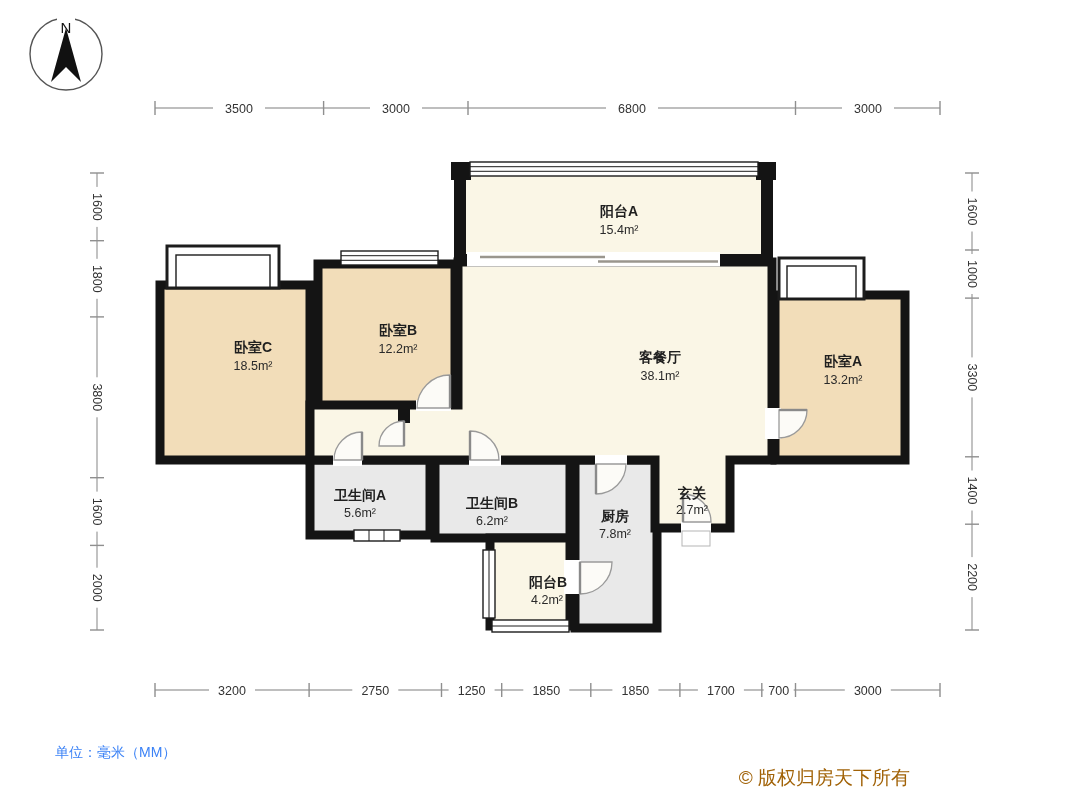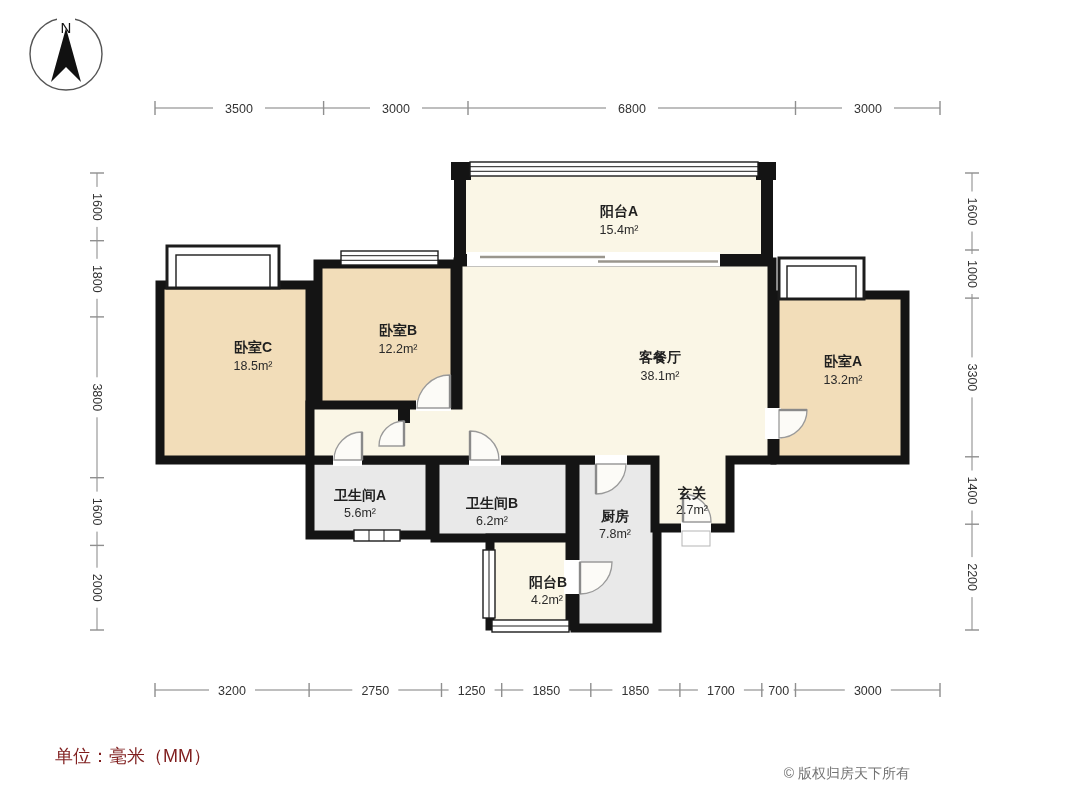--- a/index.html
+++ b/index.html
@@ -23,22 +23,22 @@
   .leaf{stroke:#8a8a8a;stroke-width:2.4;}
   .dimline{stroke:#a8a8a8;stroke-width:1.4;}
   .tick{stroke:#8f8f8f;stroke-width:1.4;}
   .labelbg{fill:#ffffff;}
   text{fill:#222;}
   .room-name{font-size:14px;font-weight:700;fill:#1f1f1f;text-anchor:middle;}
   .room-area{font-size:12.5px;fill:#2a2a2a;text-anchor:middle;}
   .dim-label{font-size:12.5px;fill:#333;text-anchor:middle;}
   .north-n{font-size:15px;fill:#111;text-anchor:middle;}
   .compass-circle{fill:none;stroke:#555;stroke-width:1.4;}
-  .footer-text{position:absolute;font-size:18px;color:#7f1d1d;white-space:nowrap;}
-  .copyright{position:absolute;font-size:14px;color:#737373;white-space:nowrap;}
+  .footer-text{position:absolute;font-size:14px;color:#3b82f6;white-space:nowrap;}
+  .copyright{position:absolute;font-size:19px;color:#a16207;white-space:nowrap;}
 </style>
 </head>
 <body>
 
 <div class="stage">
 <svg width="1066" height="800" viewBox="0 0 1066 800">
 
   <g>
     <circle class="compass-circle" cx="66" cy="54" r="36"></circle>
     <rect x="57" y="17" width="18" height="18" fill="#fff"></rect>

